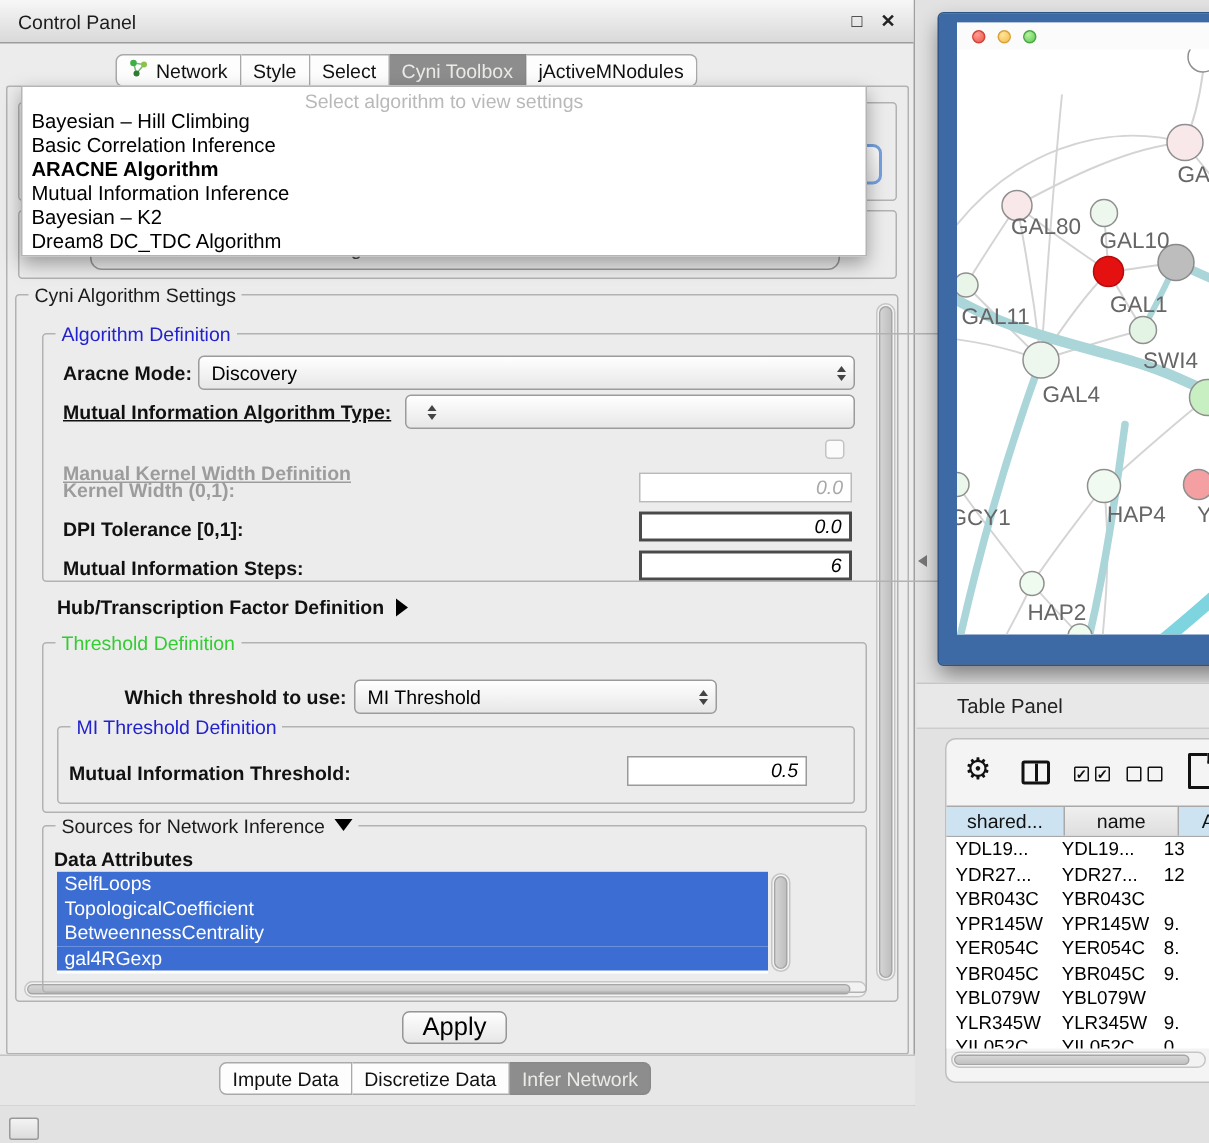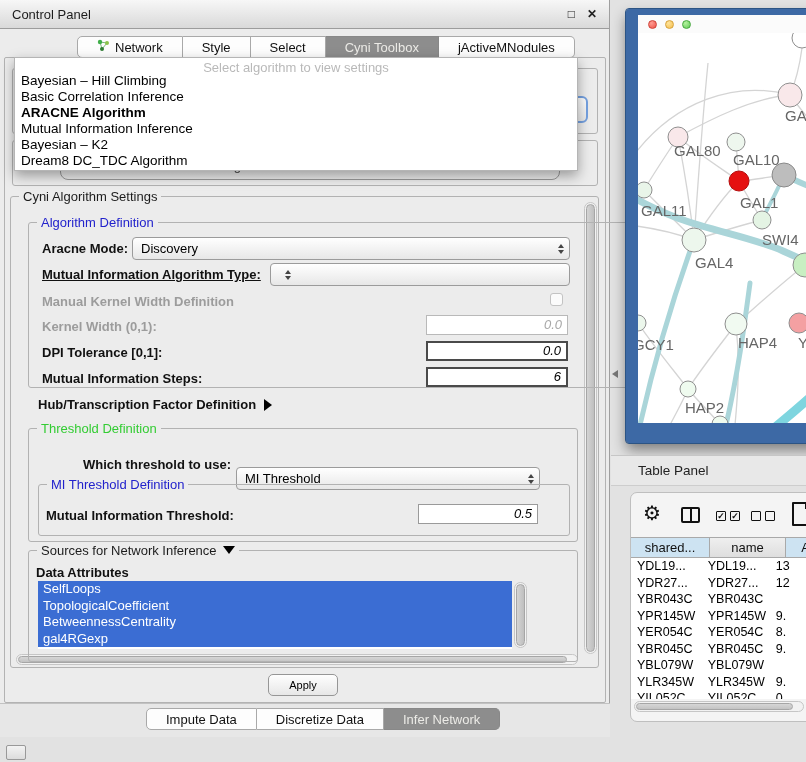--- a/index.html
+++ b/index.html
@@ -11,21 +11,21 @@
     background:#ececec; border-right:1px solid #9f9f9f; border-bottom:1px solid #9f9f9f; }
   .cp-titlebar { height:29px; background:linear-gradient(#f7f7f7,#d9d9d9);
     border-bottom:1px solid #9c9c9c; display:flex; align-items:center; padding:0 12px;
     font-size:13px; color:#1c1c1c; }
   .cp-win-controls { margin-left:auto; display:flex; gap:12px; font-size:12px; color:#222; }
   .cp-win-controls span { cursor:default; font-weight:bold; }
 
   .tabbar { position:absolute; display:flex; font-size:13px; }
   #top-tabbar { left:77px; top:36px; height:22px; }
   .tab { background:#fdfdfd; border:1px solid #a9a9a9; border-left:none;
-    padding:2px 19px; display:flex; align-items:center; gap:5px; color:#111; white-space:nowrap; }
+    padding:2px 8px; display:flex; align-items:center; gap:5px; color:#111; white-space:nowrap; }
   .tab:first-child { border-left:1px solid #a9a9a9; border-top-left-radius:5px; border-bottom-left-radius:5px;}
   .tab:last-child { border-top-right-radius:5px; border-bottom-right-radius:5px; }
   .tab.selected { background:#8d8d8d; border-color:#888; color:#ecebe7;align-items:center; }
 
   #content-frame { position:absolute; left:4px; top:57px; width:602px; height:646px;
     border:1px solid #b3b3b3; border-radius:2px; background:#ececec; }
 
   
   .groupbox { position:absolute; border:1px solid #b2b2b2; border-radius:3px;padding-left:30px; }
   .gb-legend { position:absolute; top:-8px; left:8px; background:#ececec; padding:0 4px;
@@ -79,21 +79,21 @@
   .hscroll .thumb { position:absolute; top:1px; bottom:1px; left:1px; right:10px;
     background:linear-gradient(#d6d6d6,#c3c3c3); border:1px solid #a6a6a6; border-radius:5px; }
 
   
   #attr-list { position:absolute; left:38px; top:581px; width:474px; height:68px;
     background:#fff; overflow:hidden; }
   .attr-item { background:#3b6dd3; color:#fff; font-size:13px; line-height:16.5px; padding-left:5px; }
 
   #apply-btn { position:absolute; left:268px; top:674px; width:70px; height:22px;
     border:1px solid #969696; border-radius:5px; background:linear-gradient(#fefefe,#e7e7e7);
-    font-size:11px; color:#000; text-align:center; line-height:20px; }
+    font-size:17px; color:#000; text-align:center; line-height:20px; }
 
   #bottom-strip { position:absolute; left:0; top:703px; width:610px; height:34px;
     border-top:1px solid #c2c2c2; background:#e7e7e7; }
   #bottom-tabbar { left:146px; top:4px; height:22px; position:absolute; display:flex; font-size:13px; }
 
   #splitter-arrow { position:absolute; left:612px; top:370px; width:0; height:0;
     border-top:4px solid transparent; border-bottom:4px solid transparent; border-right:6px solid #777; }
 
   
   #net-window { position:absolute; left:626px; top:9px; width:200px; height:434px;
@@ -220,38 +220,38 @@
           <i class="arr-down"></i>
         </span>
     </div>
     <span class="lbl" style="left:42px; top:267px;text-decoration:underline;">Mutual Information Algorithm Type:</span>
     <div class="combo" style="left:270px; top:263px; width:300px;">
       <span class="combo-arrows">
           <i class="arr-up"></i>
           <i class="arr-down"></i>
         </span>
     </div>
-    <span class="lbl disabled" style="left:42px; top:294px;">Manual Kernel Width Definition</span>
+    <span class="lbl disabled" style="left:42px; top:308px;text-decoration:underline;">Manual Kernel Width Definition</span>
     <div id="manual-kernel-checkbox"></div>
     <span class="lbl disabled" style="left:42px; top:319px;">Kernel Width (0,1):</span>
     <div class="field disabled" style="left:426px; top:315px; width:142px;">0.0</div>
     <span class="lbl" style="left:42px; top:345px;">DPI Tolerance [0,1]:</span>
     <div class="field dark" style="left:426px; top:341px; width:142px;">0.0</div>
     <span class="lbl" style="left:42px; top:371px;">Mutual Information Steps:</span>
     <div class="field dark" style="left:426px; top:367px; width:142px;">6</div>
 
     <span class="lbl" style="left:38px; top:397px;">
       <span>Hub/Transcription Factor Definition</span><span class="tri-right"></span>
     </span>
 
     <div class="groupbox" style="left:28px; top:428px; width:550px; height:114px;">
       <span class="gb-legend green">Threshold Definition</span>
     </div>
     <span class="lbl" style="left:83px; top:457px;">Which threshold to use:</span>
-    <div class="combo" style="left:236px; top:467px; width:304px;">
+    <div class="combo" style="left:236px; top:453px; width:242px;">
       <span class="combo-text">MI Threshold</span>
       <span class="combo-arrows">
           <i class="arr-up"></i>
           <i class="arr-down"></i>
         </span>
     </div>
     <div class="groupbox" style="left:38px; top:484px; width:532px; height:52px;">
       <span class="gb-legend blue">MI Threshold Definition</span>
     </div>
     <span class="lbl" style="left:46px; top:508px;">Mutual Information Threshold:</span>

